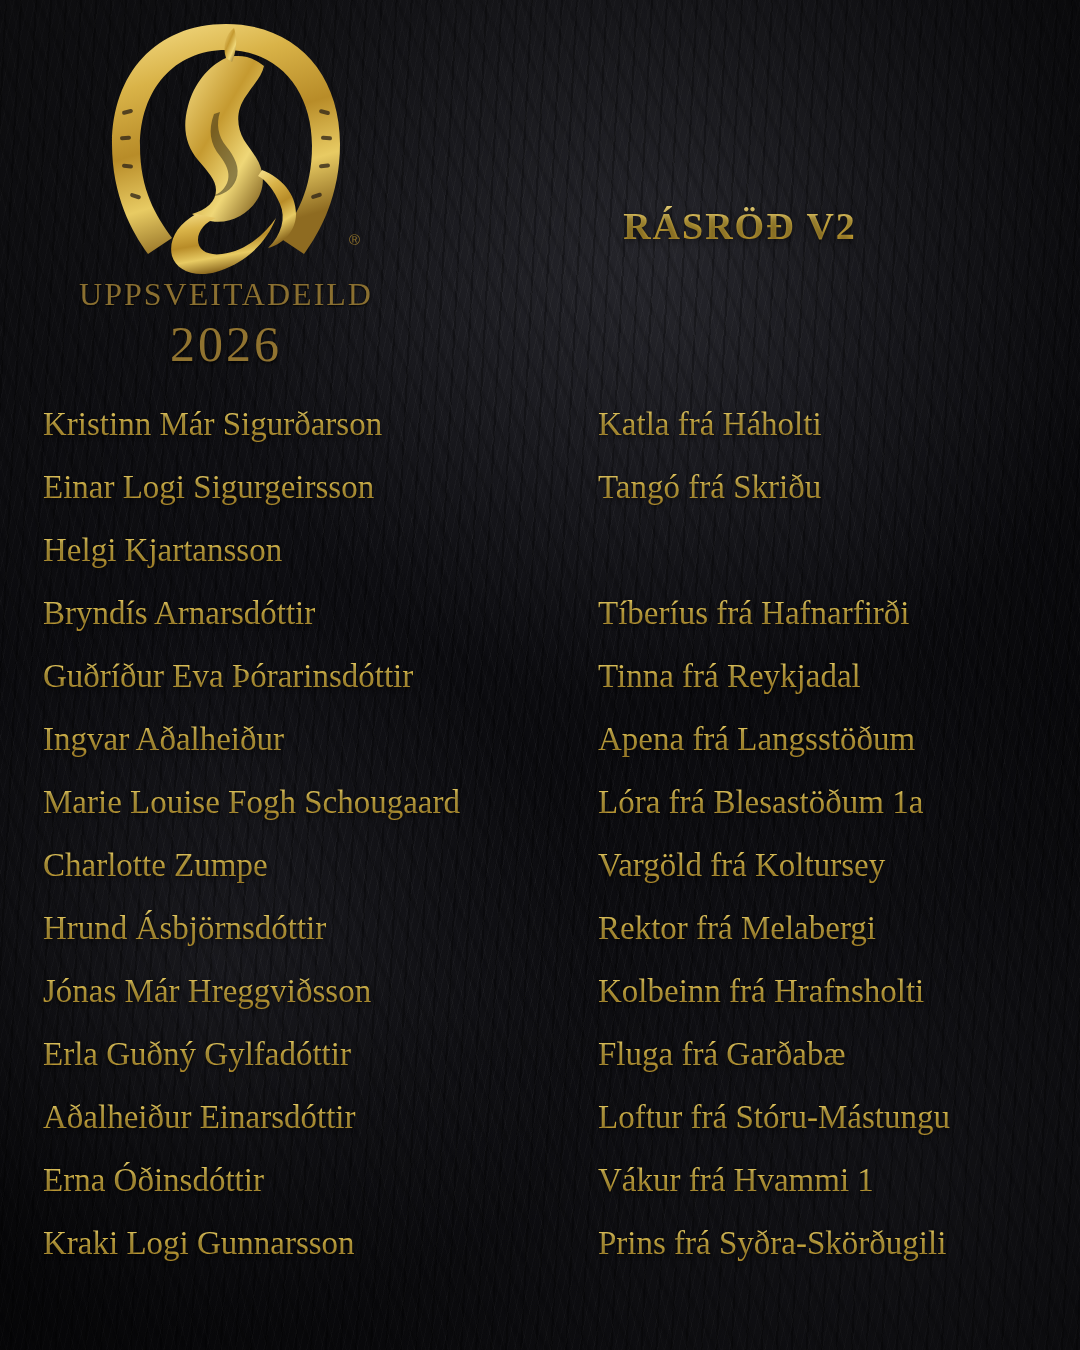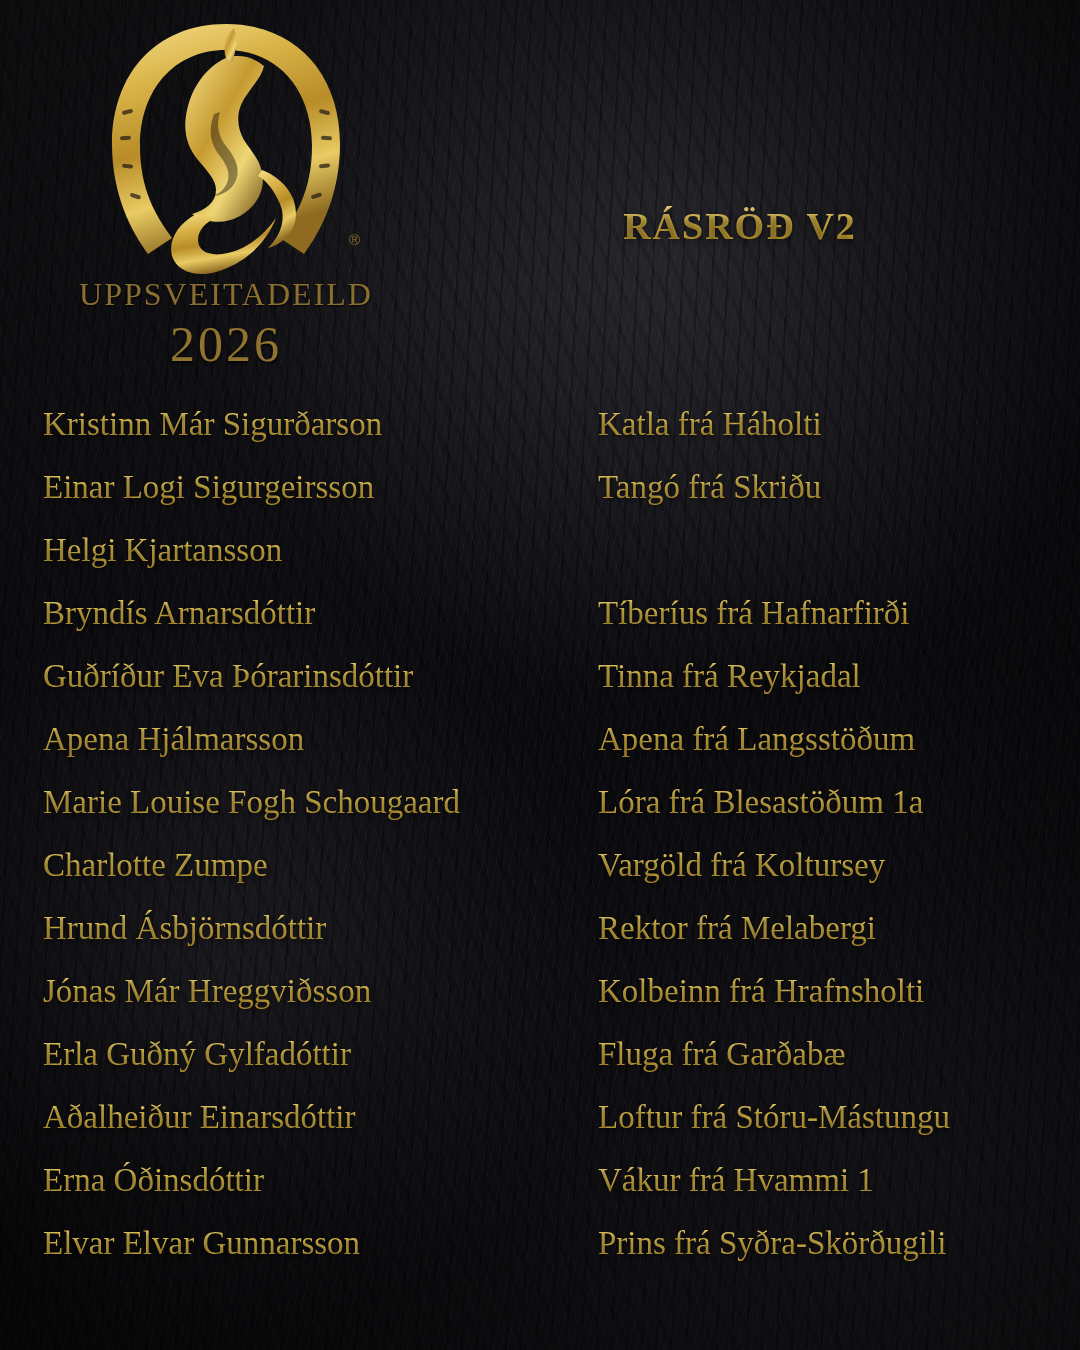--- a/index.html
+++ b/index.html
@@ -274,21 +274,21 @@
     </div>
     <div class="row">
       <div class="cell cell-rider">Bryndís Arnarsdóttir</div>
       <div class="cell cell-horse">Tíberíus frá Hafnarfirði</div>
     </div>
     <div class="row">
       <div class="cell cell-rider">Guðríður Eva Þórarinsdóttir</div>
       <div class="cell cell-horse">Tinna frá Reykjadal</div>
     </div>
     <div class="row">
-      <div class="cell cell-rider">Apena Hjálmarsson</div>
+      <div class="cell cell-rider">Ingvar Aðalheiður</div>
       <div class="cell cell-horse">Apena frá Langsstöðum</div>
     </div>
     <div class="row">
       <div class="cell cell-rider">Marie Louise Fogh Schougaard</div>
       <div class="cell cell-horse">Lóra frá Blesastöðum 1a</div>
     </div>
     <div class="row">
       <div class="cell cell-rider">Charlotte Zumpe</div>
       <div class="cell cell-horse">Vargöld frá Koltursey</div>
     </div>
@@ -306,18 +306,18 @@
     </div>
     <div class="row">
       <div class="cell cell-rider">Aðalheiður Einarsdóttir</div>
       <div class="cell cell-horse">Loftur frá Stóru-Mástungu</div>
     </div>
     <div class="row">
       <div class="cell cell-rider">Erna Óðinsdóttir</div>
       <div class="cell cell-horse">Vákur frá Hvammi 1</div>
     </div>
     <div class="row">
-      <div class="cell cell-rider">Elvar Elvar Gunnarsson</div>
+      <div class="cell cell-rider">Kraki Logi Gunnarsson</div>
       <div class="cell cell-horse">Prins frá Syðra-Skörðugili</div>
     </div>
   </div>
 
 </div>
 
 </body></html>

